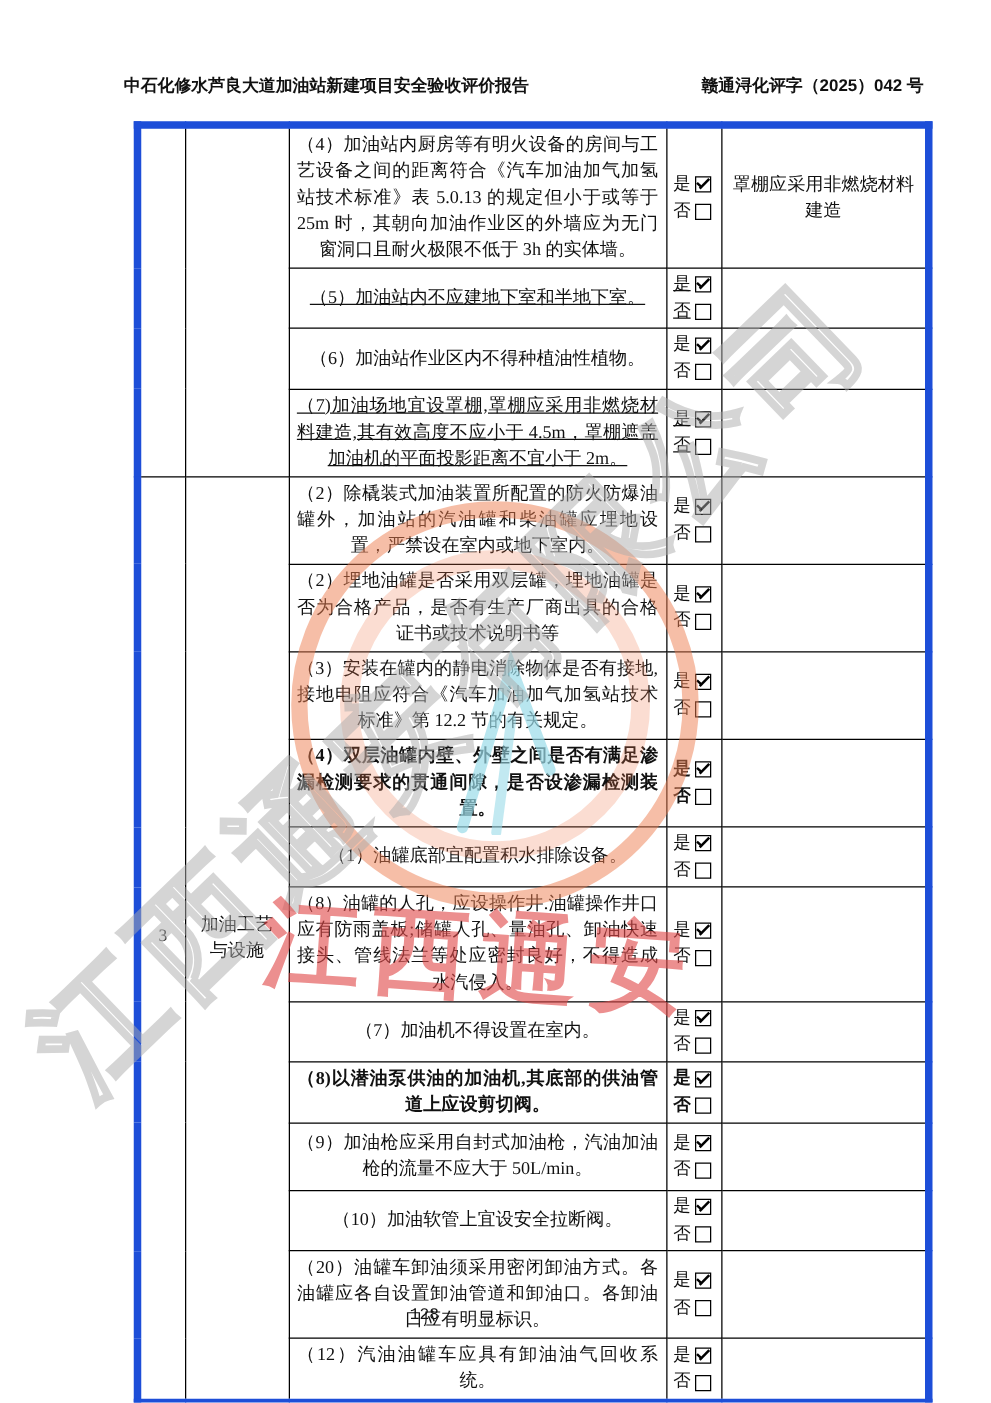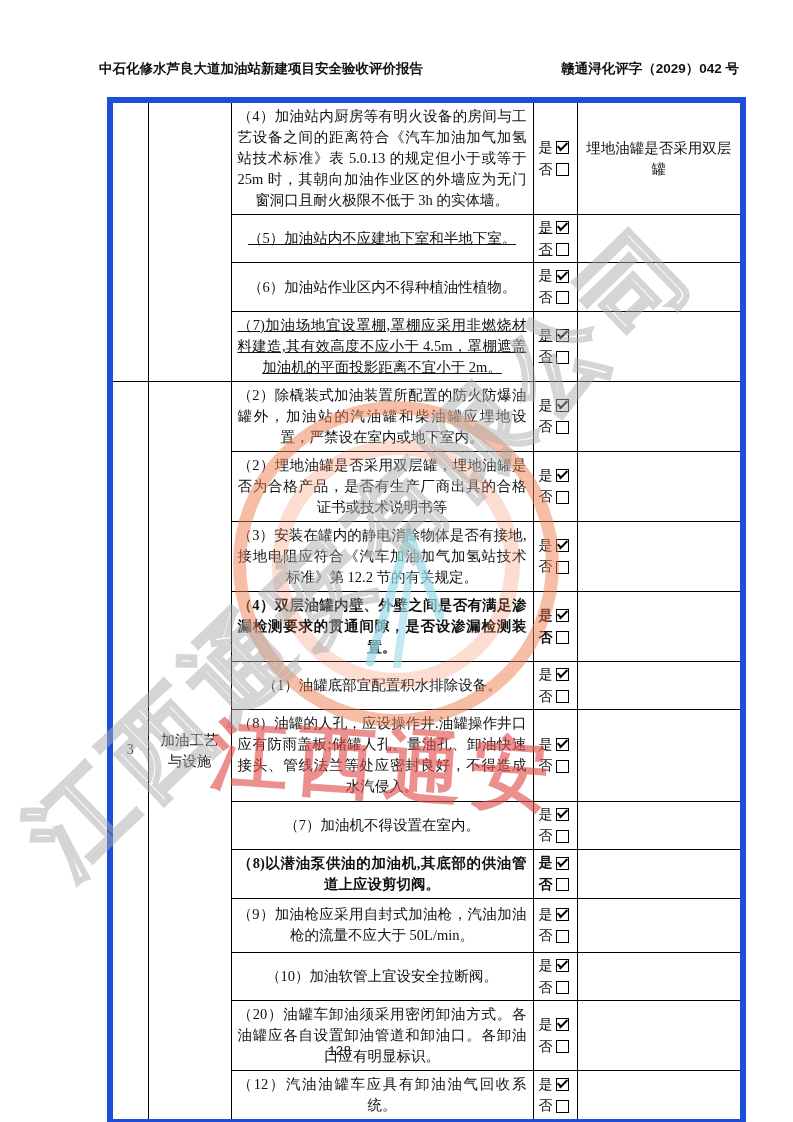--- a/index.html
+++ b/index.html
@@ -70,21 +70,21 @@
     content:"";position:absolute;left:26px;top:26px;right:26px;bottom:26px;
     border:15px solid var(--wm-seal-inner,rgba(238,125,80,.26));border-radius:50%;
   }
   .wm-logo{position:absolute;left:352px;top:518px;}
 </style>
 </head>
 <body>
 
 <div class="header">
   <span>中石化修水芦良大道加油站新建项目安全验收评价报告</span>
-  <span>赣通浔化评字（2029）042 号</span>
+  <span>赣通浔化评字（2025）042 号</span>
 </div>
 
 <table class="report-table">
   <colgroup>
     <col style="width:38px">
       <col style="width:83px">
       <col style="width:302px">
     <col style="width:44px">
       <col style="width:166px">
   </colgroup>
@@ -96,21 +96,21 @@
         <td class="check">
           <div class="cbline">
             <span>是</span>
             <span class="cb checked"></span>
           </div>
           <div class="cbline">
             <span>否</span>
             <span class="cb"></span>
           </div>
         </td>
-        <td class="remark">埋地油罐是否采用双层罐</td>
+        <td class="remark">罩棚应采用非燃烧材料建造</td>
       </tr>
       <tr style="height: 46px; text-decoration: underline;">
         <td class="desc">（5）加油站内不应建地下室和半地下室。</td>
         <td class="check">
           <div class="cbline">
             <span>是</span>
             <span class="cb checked"></span>
           </div>
           <div class="cbline">
             <span>否</span>

